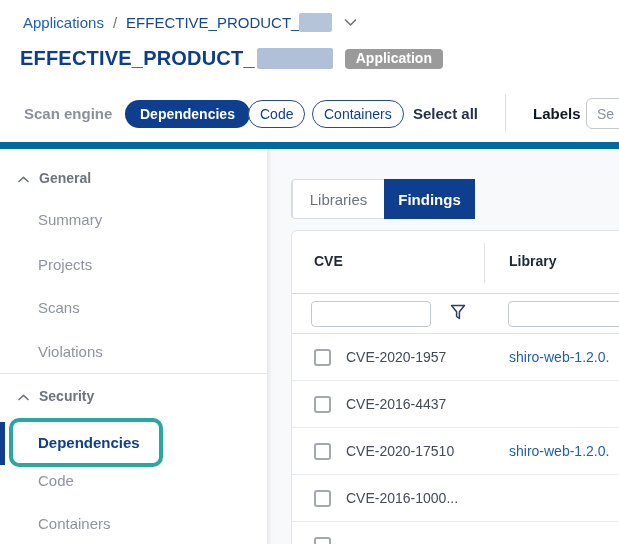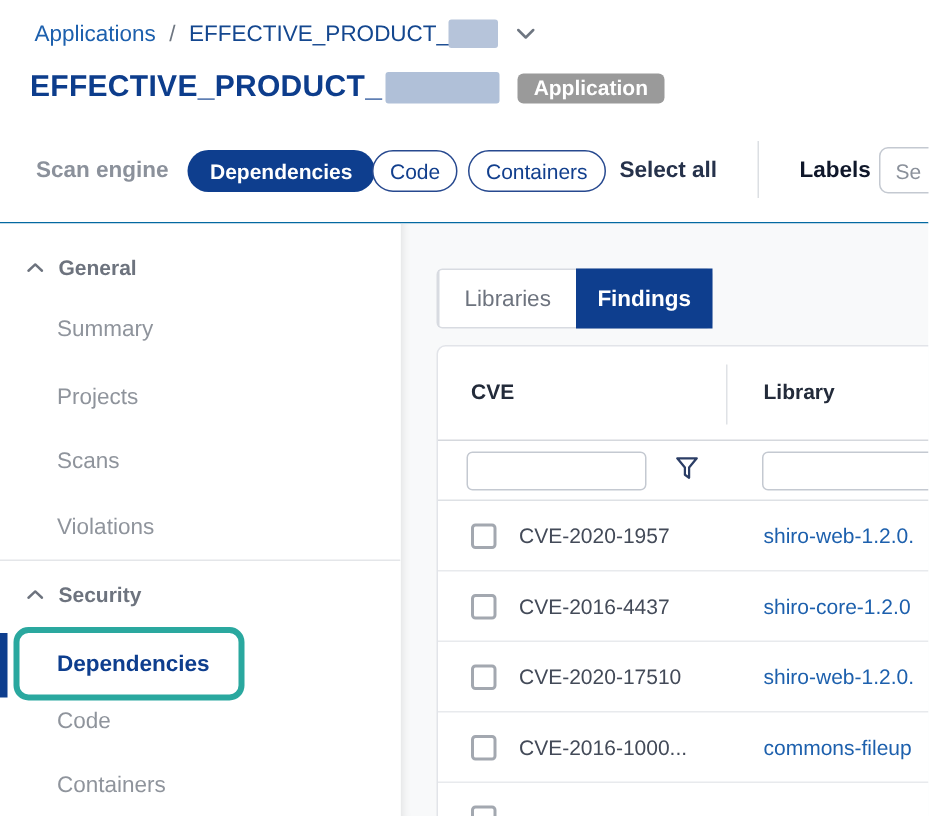--- a/index.html
+++ b/index.html
@@ -6,21 +6,21 @@
   html, body { margin: 0; }
   body {
     width: 619px; height: 544px; overflow: hidden; position: relative;
     background: #ffffff;
     font-family: "Liberation Sans", sans-serif;
     -webkit-font-smoothing: antialiased;
   }
 
   
   .header { position: absolute; top: 0; left: 0; width: 619px; height: 149px;
-            background: #fff; border-bottom: 1px solid #0369a1; }
+            background: #fff; border-bottom: 7px solid #0369a1; }
 
   .breadcrumb { position: absolute; top: 13px; left: 23px; display: flex;
                 align-items: center; font-size: 15px; }
   .crumb-link { color: #1d60ad; text-decoration: none; cursor: pointer; }
   .crumb-sep  { color: #6e7681; margin: 0 9px; }
   .crumb-current { color: #14478f; }
   .redaction-sm { display: inline-block; width: 33px; height: 19px;
                   background: #b6c4da; border-radius: 2px; }
   .crumb-chevron { margin-left: 12px; display: inline-flex; }
 
@@ -230,33 +230,31 @@
 
     <div class="trow">
       <span class="cbx"></span>
       <span class="cve-cell">CVE-2020-1957</span>
       <a class="lib-link">shiro-web-1.2.0.</a>
     </div>
 
     <div class="trow">
       <span class="cbx"></span>
       <span class="cve-cell">CVE-2016-4437</span>
-      <a class="lib-link">shiro-core-1.2.0</a>
     </div>
 
     <div class="trow">
       <span class="cbx"></span>
       <span class="cve-cell">CVE-2020-17510</span>
       <a class="lib-link">shiro-web-1.2.0.</a>
     </div>
 
     <div class="trow">
       <span class="cbx"></span>
       <span class="cve-cell">CVE-2016-1000...</span>
-      <a class="lib-link">commons-fileup</a>
     </div>
 
     <div class="trow">
       <span class="cbx"></span>
     </div>
 
   </div>
 </div>
 
 </body></html>

